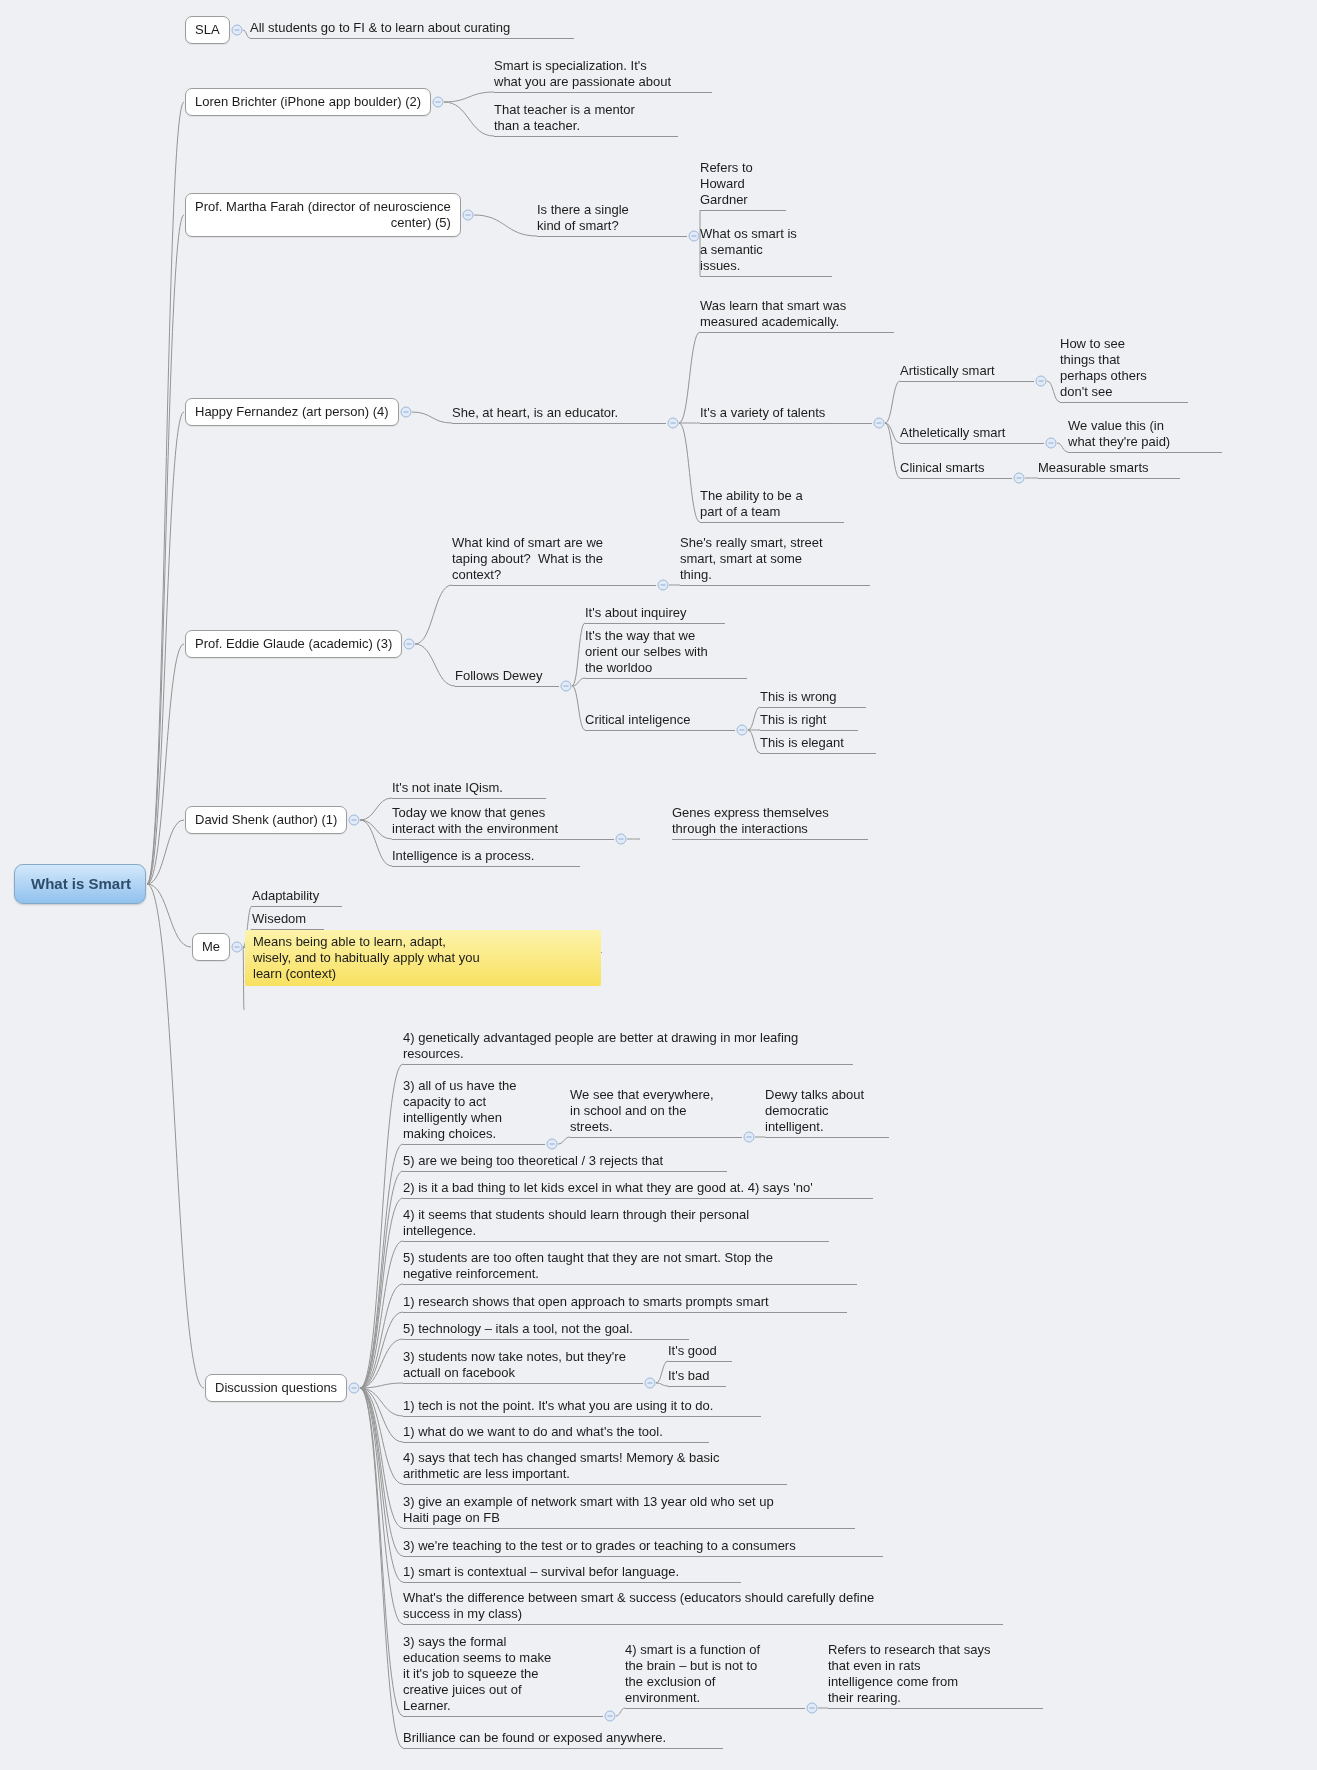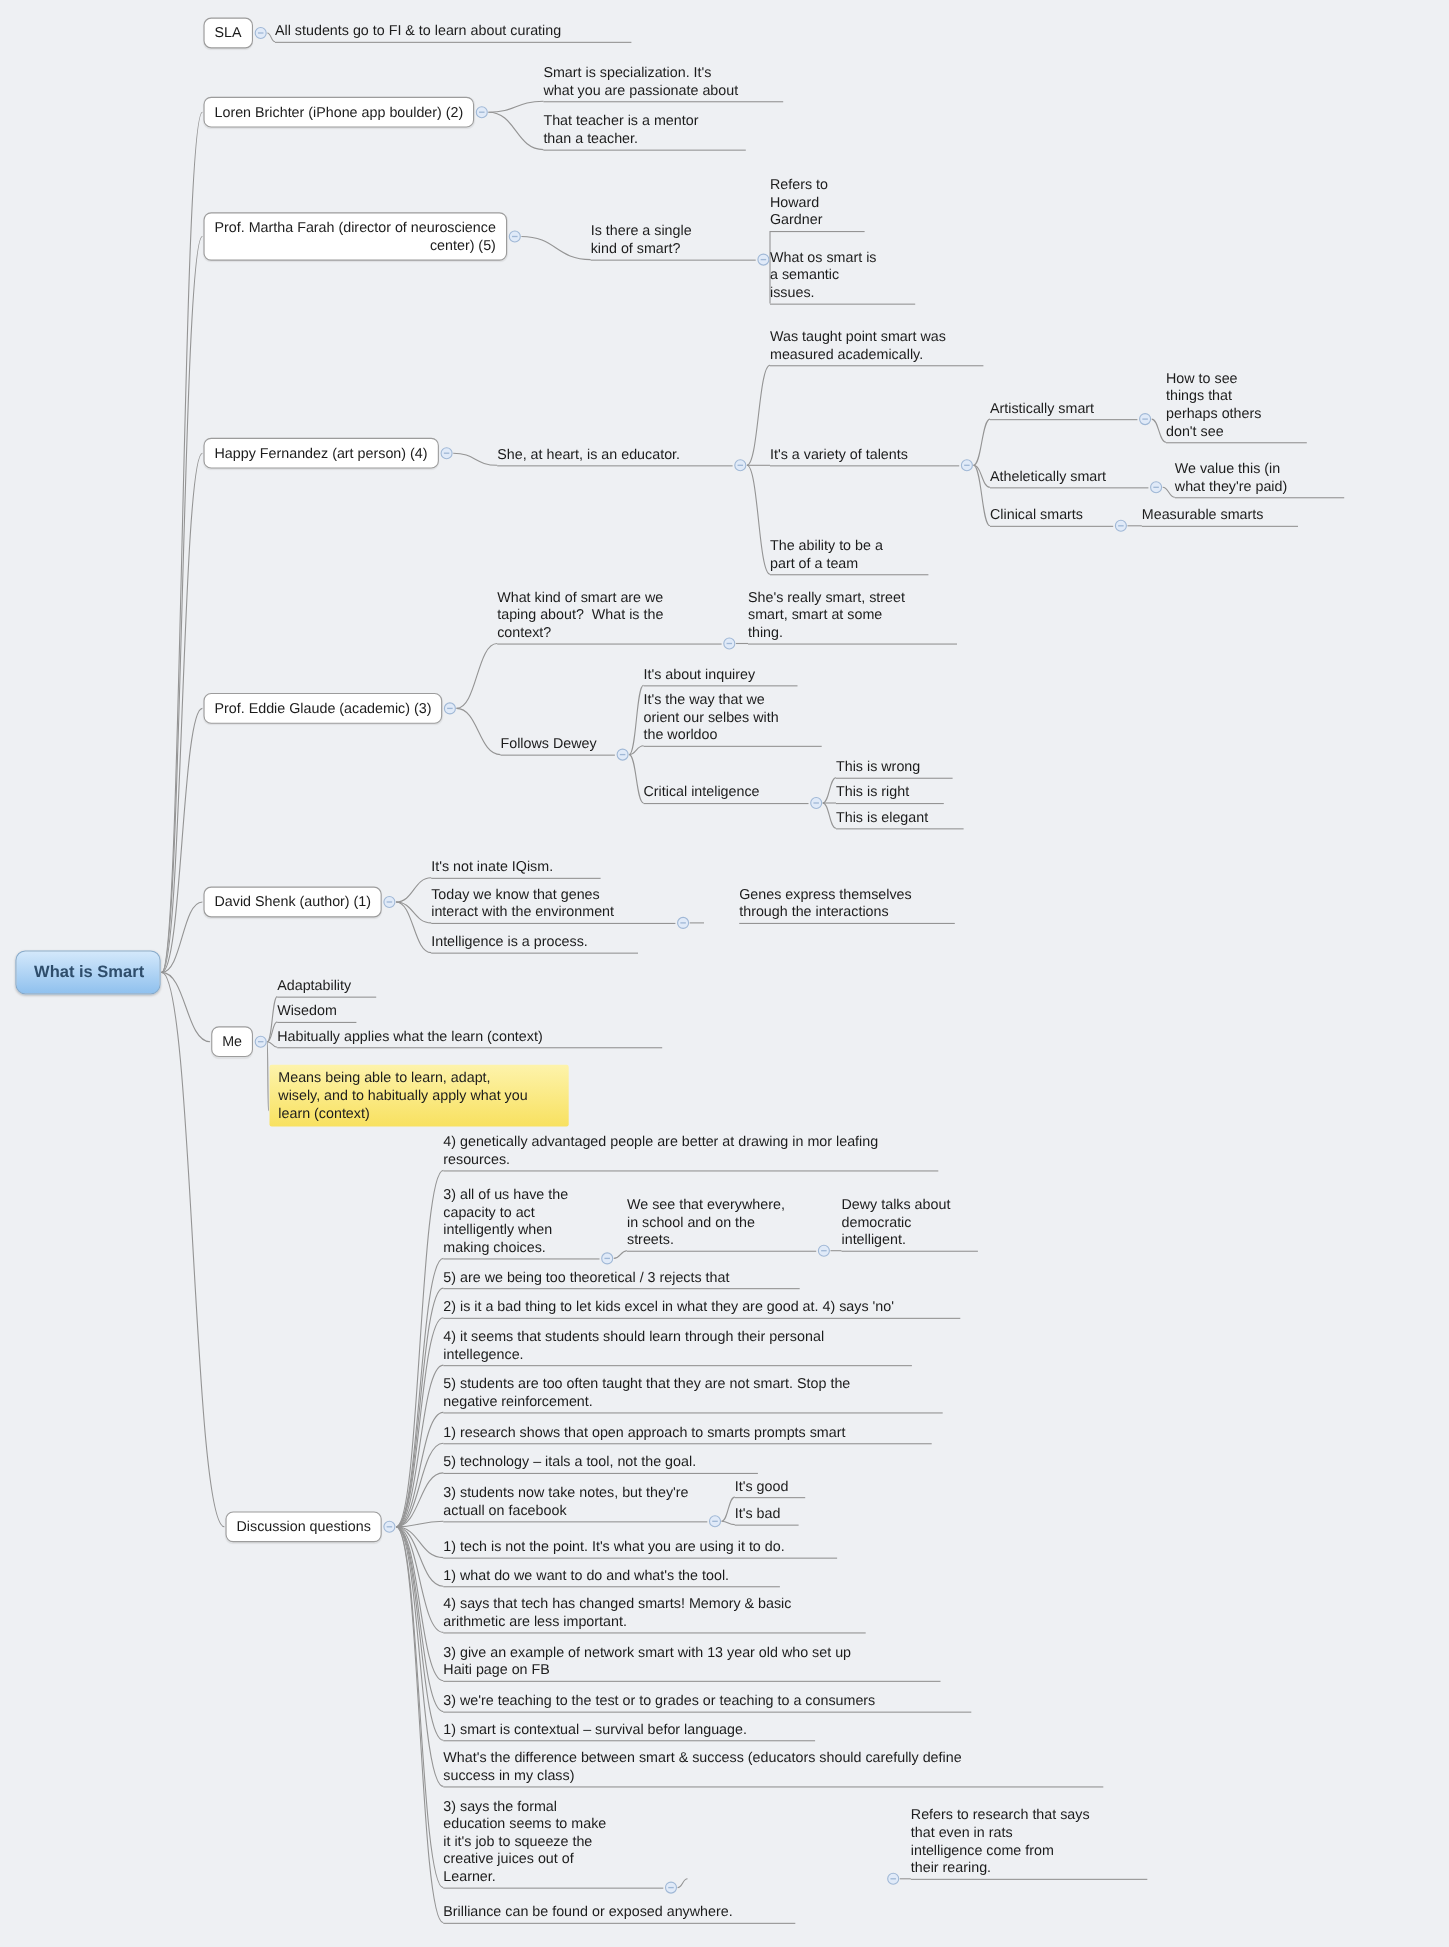--- a/index.html
+++ b/index.html
@@ -201,21 +201,21 @@
 kind of smart?</div>
   <div class="n line" style="left:700px;top:160px;min-width:86px">Refers to
 Howard
 Gardner</div>
   <div class="n line" style="left:700px;top:226px;min-width:132px">What os smart is
 a semantic
 issues.</div>
 
   <div class="n box" style="left:185px;top:398px">Happy Fernandez (art person) (4)</div>
   <div class="n line" style="left:452px;top:405px;min-width:214px">She, at heart, is an educator.</div>
-  <div class="n line" style="left:700px;top:298px;min-width:194px">Was taught point smart was
+  <div class="n line" style="left:700px;top:298px;min-width:194px">Was learn that smart was
 measured academically.</div>
   <div class="n line" style="left:700px;top:405px;min-width:172px">It's a variety of talents</div>
   <div class="n line" style="left:900px;top:363px;min-width:134px">Artistically smart</div>
   <div class="n line" style="left:1060px;top:336px;min-width:128px">How to see
 things that
 perhaps others
 don't see</div>
   <div class="n line" style="left:900px;top:425px;min-width:144px">Atheletically smart</div>
   <div class="n line" style="left:1068px;top:418px;min-width:154px">We value this (in
 what they're paid)</div>
@@ -246,21 +246,21 @@
   <div class="n line" style="left:392px;top:805px;min-width:222px">Today we know that genes
 interact with the environment</div>
   <div class="n line" style="left:672px;top:805px;min-width:196px">Genes express themselves
 through the interactions</div>
   <div class="n line" style="left:392px;top:848px;min-width:188px">Intelligence is a process.</div>
 
   <div class="n box" style="left:192px;top:933px">Me</div>
   <div class="n line" style="left:252px;top:888px;min-width:90px">Adaptability</div>
   <div class="n line" style="left:252px;top:911px;min-width:72px">Wisedom</div>
   <div class="n line" style="left:252px;top:934px;min-width:350px">Habitually applies what the learn (context)</div>
-  <div class="n fill" style="left:245px;top:968px;width:272px">Means being able to learn, adapt,
+  <div class="n fill" style="left:245px;top:930px;width:356px">Means being able to learn, adapt,
 wisely, and to habitually apply what you
 learn (context)</div>
 
   <div class="n box" style="left:205px;top:1374px">Discussion questions</div>
   <div class="n line" style="left:403px;top:1030px;min-width:450px">4) genetically advantaged people are better at drawing in mor leafing
 resources.</div>
   <div class="n line" style="left:403px;top:1078px;min-width:142px">3) all of us have the
 capacity to act
 intelligently when
 making choices.</div>
@@ -290,18 +290,22 @@
 Haiti page on FB</div>
   <div class="n line" style="left:403px;top:1538px;min-width:480px">3) we're teaching to the test or to grades or teaching to a consumers</div>
   <div class="n line" style="left:403px;top:1564px;min-width:338px">1) smart is contextual – survival befor language.</div>
   <div class="n line" style="left:403px;top:1590px;min-width:600px">What's the difference between smart &amp; success (educators should carefully define
 success in my class)</div>
   <div class="n line" style="left:403px;top:1634px;min-width:200px">3) says the formal
 education seems to make
 it it's job to squeeze the
 creative juices out of
 Learner.</div>
+  <div class="n line" style="left:625px;top:1642px;min-width:180px">4) smart is a function of
+the brain – but is not to
+the exclusion of
+environment.</div>
   <div class="n line" style="left:828px;top:1642px;min-width:215px">Refers to research that says
 that even in rats
 intelligence come from
 their rearing.</div>
   <div class="n line" style="left:403px;top:1730px;min-width:320px">Brilliance can be found or exposed anywhere.</div>
 </div>
 
 </body></html>

